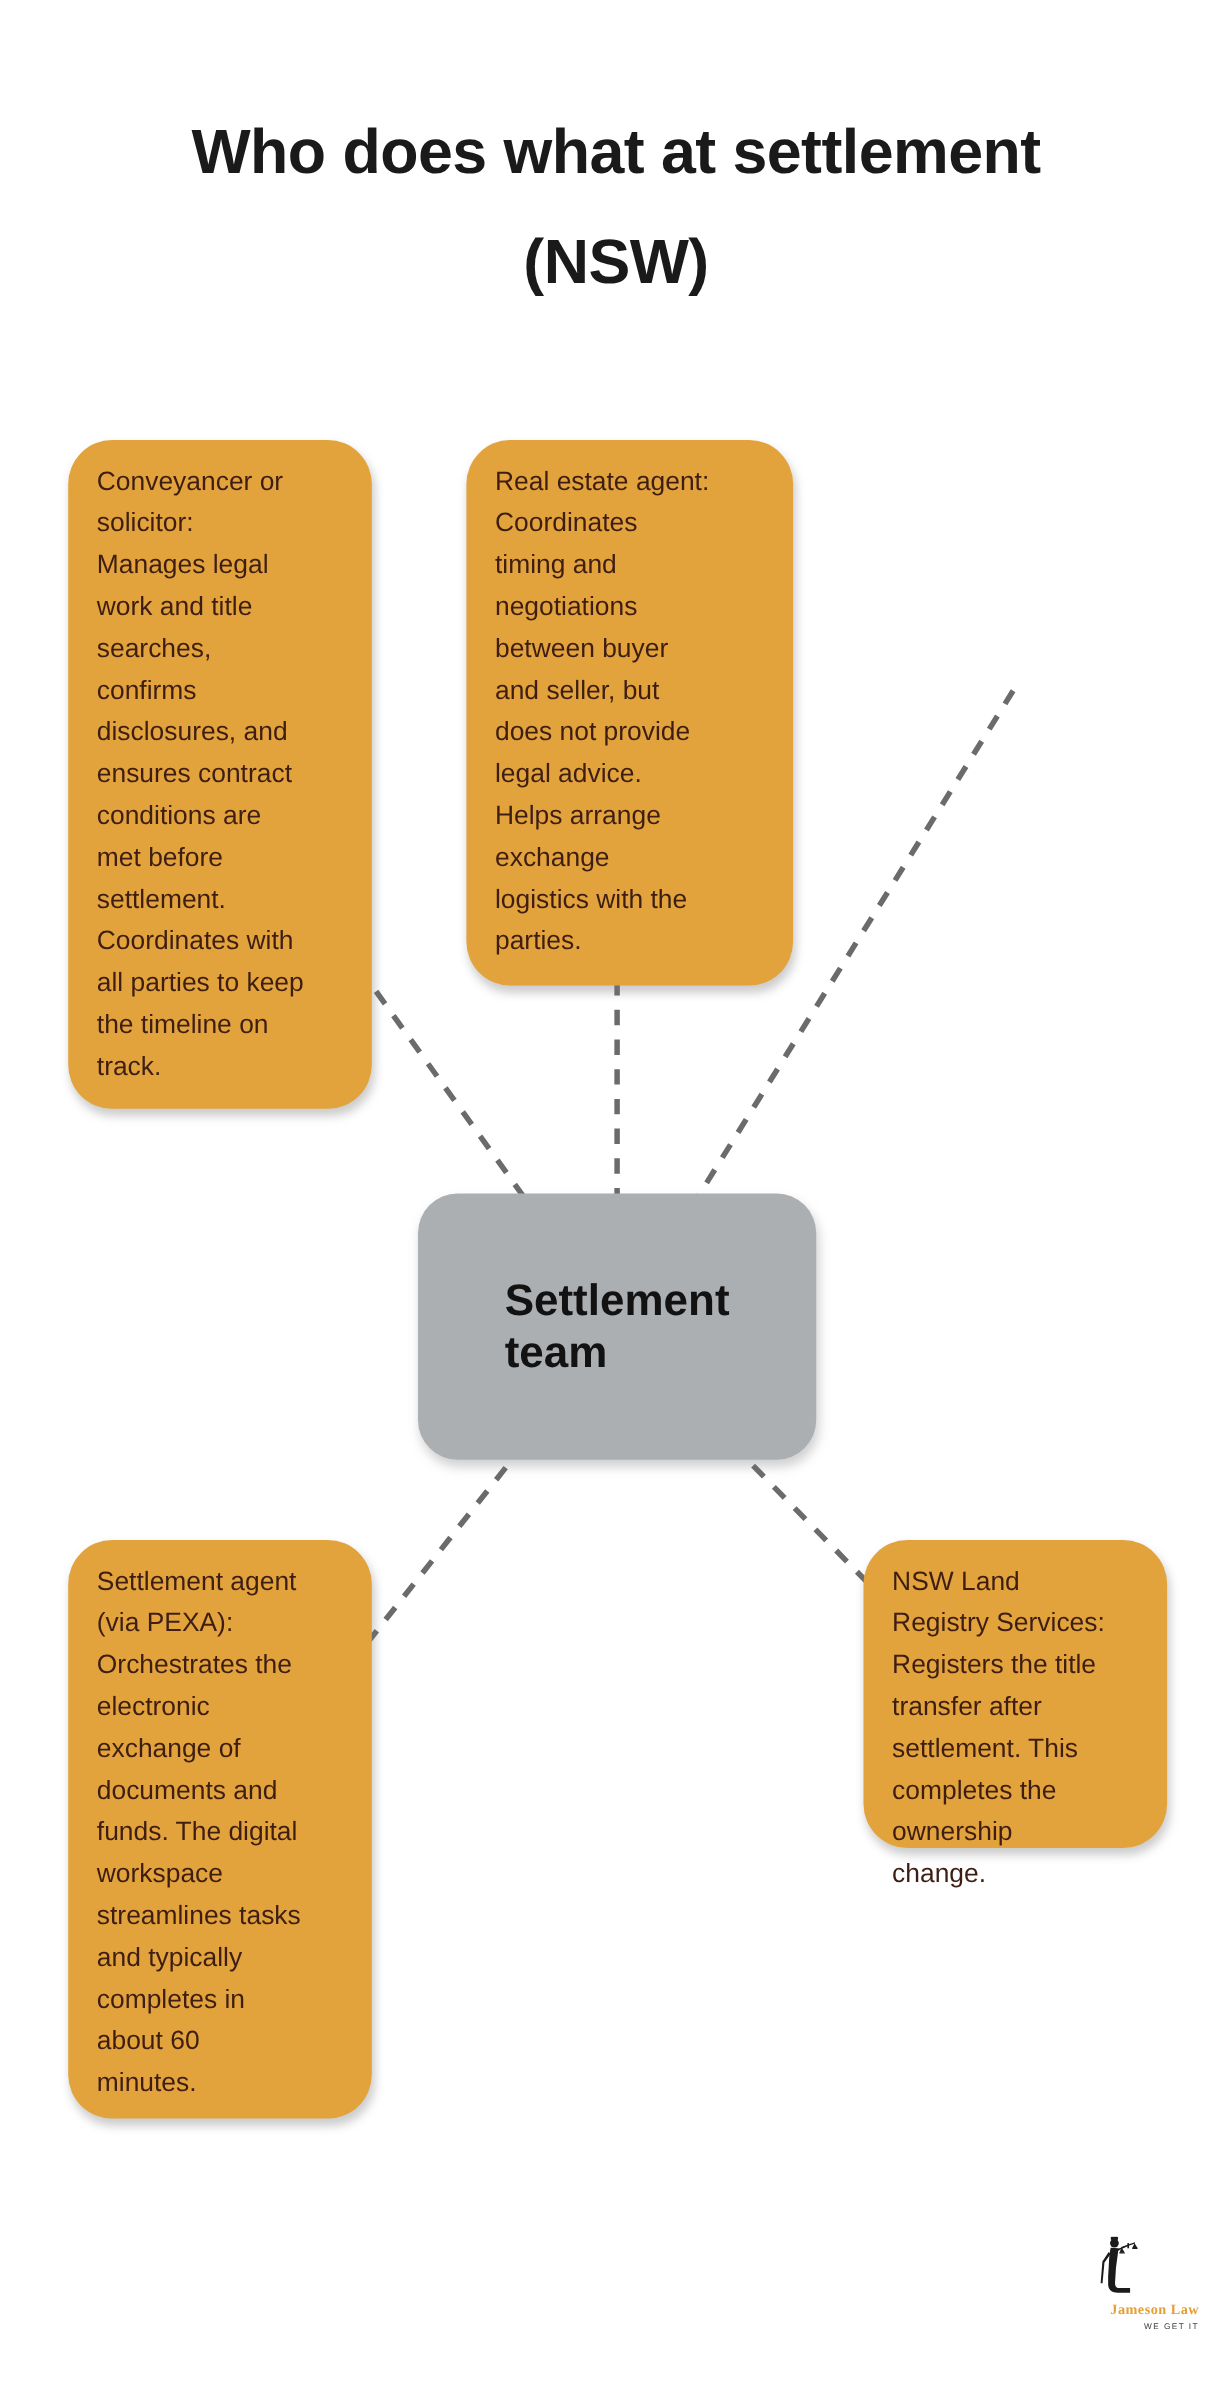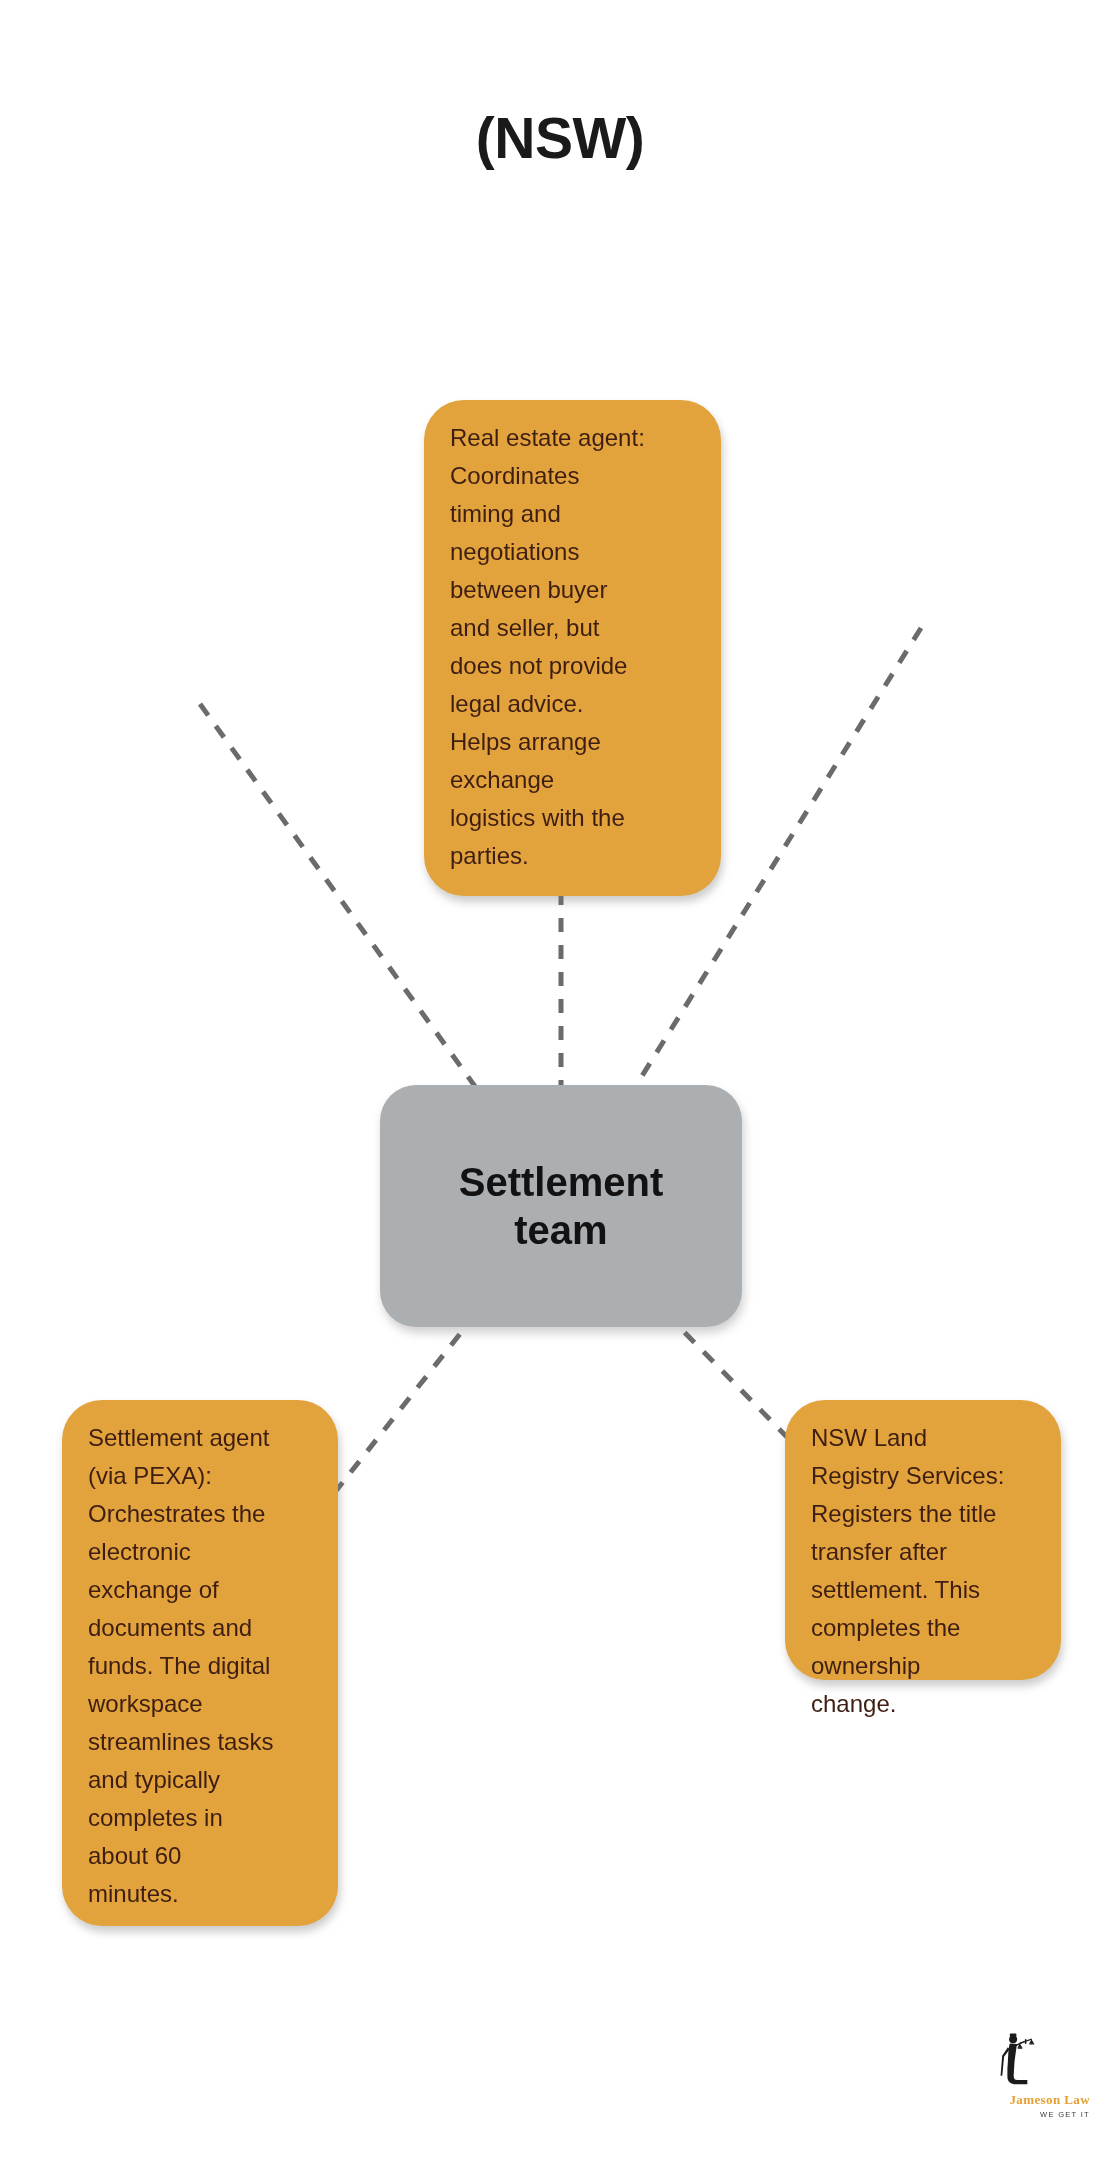--- a/index.html
+++ b/index.html
@@ -64,21 +64,21 @@
     z-index: 2;
     left: 380px; top: 1085px;
     width: 362px; height: 242px;
     background: var(--center-fill, #ACAFB2);
     color: var(--center-text, #121212);
     border-radius: 36px;
     box-shadow: 2px 6px 10px rgba(120,120,120,0.35);
     display: flex;
     align-items: center;
     justify-content: center;
-    text-align: center;
+    text-align: left;
     font-weight: 700;
     font-size: 40px;
     line-height: 48px;
     white-space: pre-line;
   }
 
   
   .logo {
     position: absolute;
     z-index: 2;
@@ -108,31 +108,47 @@
     margin-top: 2px;
     white-space: nowrap;
   }
 </style>
 </head>
 <body>
 
 <div class="canvas">
 
   <div class="title">
+    <div>Who does what at settlement</div>
     <div>(NSW)</div>
   </div>
 
   <svg class="connectors" width="1120" height="2178" viewBox="0 0 1120 2178">
     <line x1="200" y1="704" x2="561" y2="1206"></line>
     <line x1="561" y1="648" x2="561" y2="1206"></line>
     <line x1="921" y1="628" x2="561" y2="1206"></line>
     <line x1="200" y1="1663" x2="561" y2="1206"></line>
     <line x1="921" y1="1574" x2="561" y2="1206"></line>
   </svg>
 
+  <div class="node node-1">Conveyancer or
+solicitor:
+Manages legal
+work and title
+searches,
+confirms
+disclosures, and
+ensures contract
+conditions are
+met before
+settlement.
+Coordinates with
+all parties to keep
+the timeline on
+track.</div>
   <div class="node node-2">Real estate agent:
 Coordinates
 timing and
 negotiations
 between buyer
 and seller, but
 does not provide
 legal advice.
 Helps arrange
 exchange

